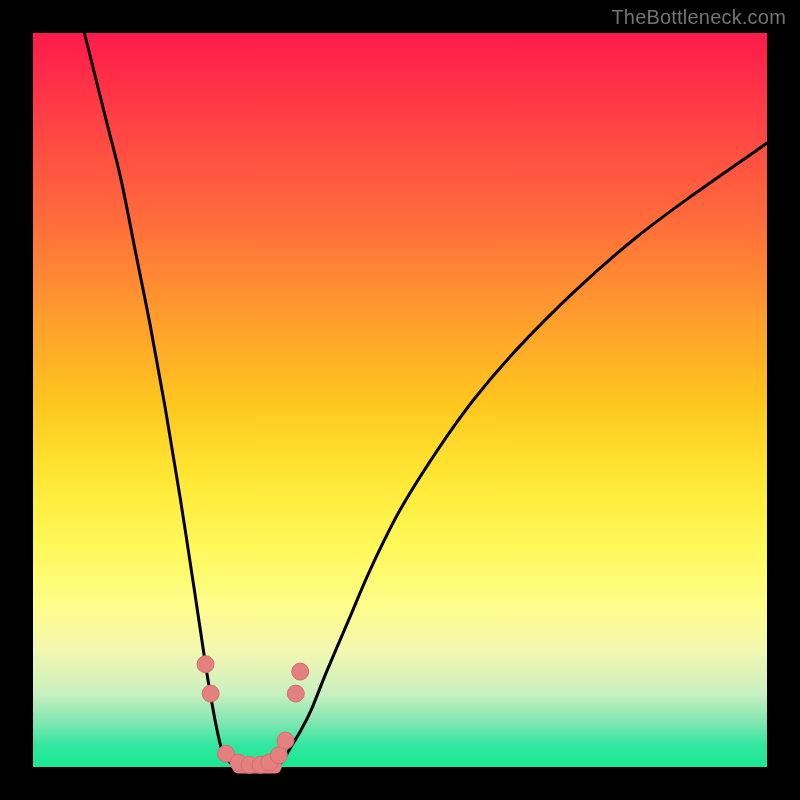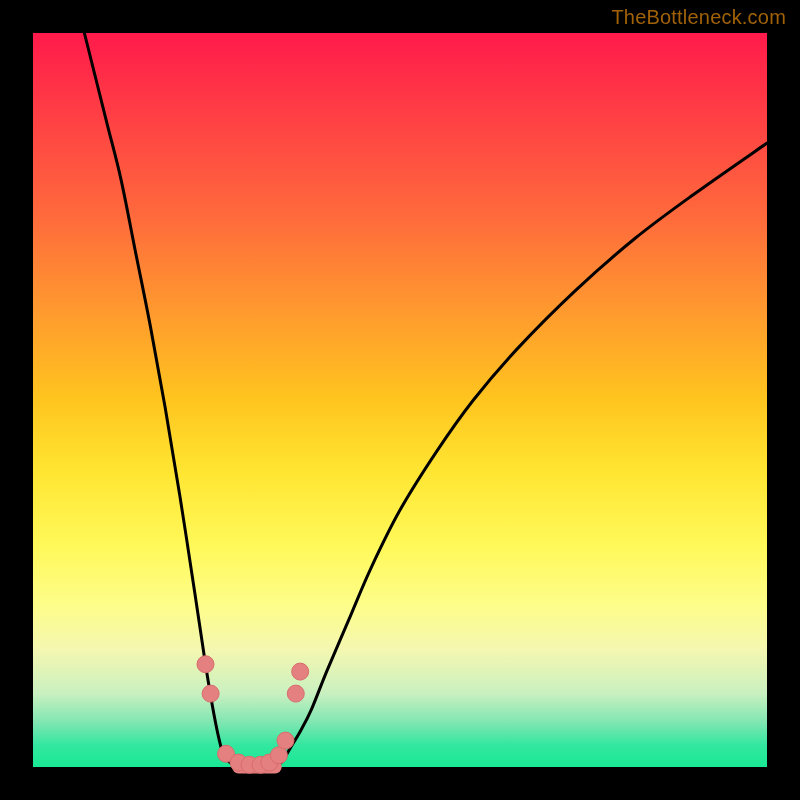--- a/index.html
+++ b/index.html
@@ -39,21 +39,21 @@
       #c9f0c0 90%,
       #7ee6b1 94%,
       #33e7a0 97%,
       #18e893 100%
     );
   }
   .watermark {
     position: absolute;
     top: 6px;
     right: 14px;
-    color: #a16207;
+    color: #737373;
     font-size: 20px;
     font-weight: 500;
     letter-spacing: 0.2px;
     user-select: none;
   }
   svg.curve-layer {
     position: absolute;
     left: 0;
     top: 0;
     width: 734px;

